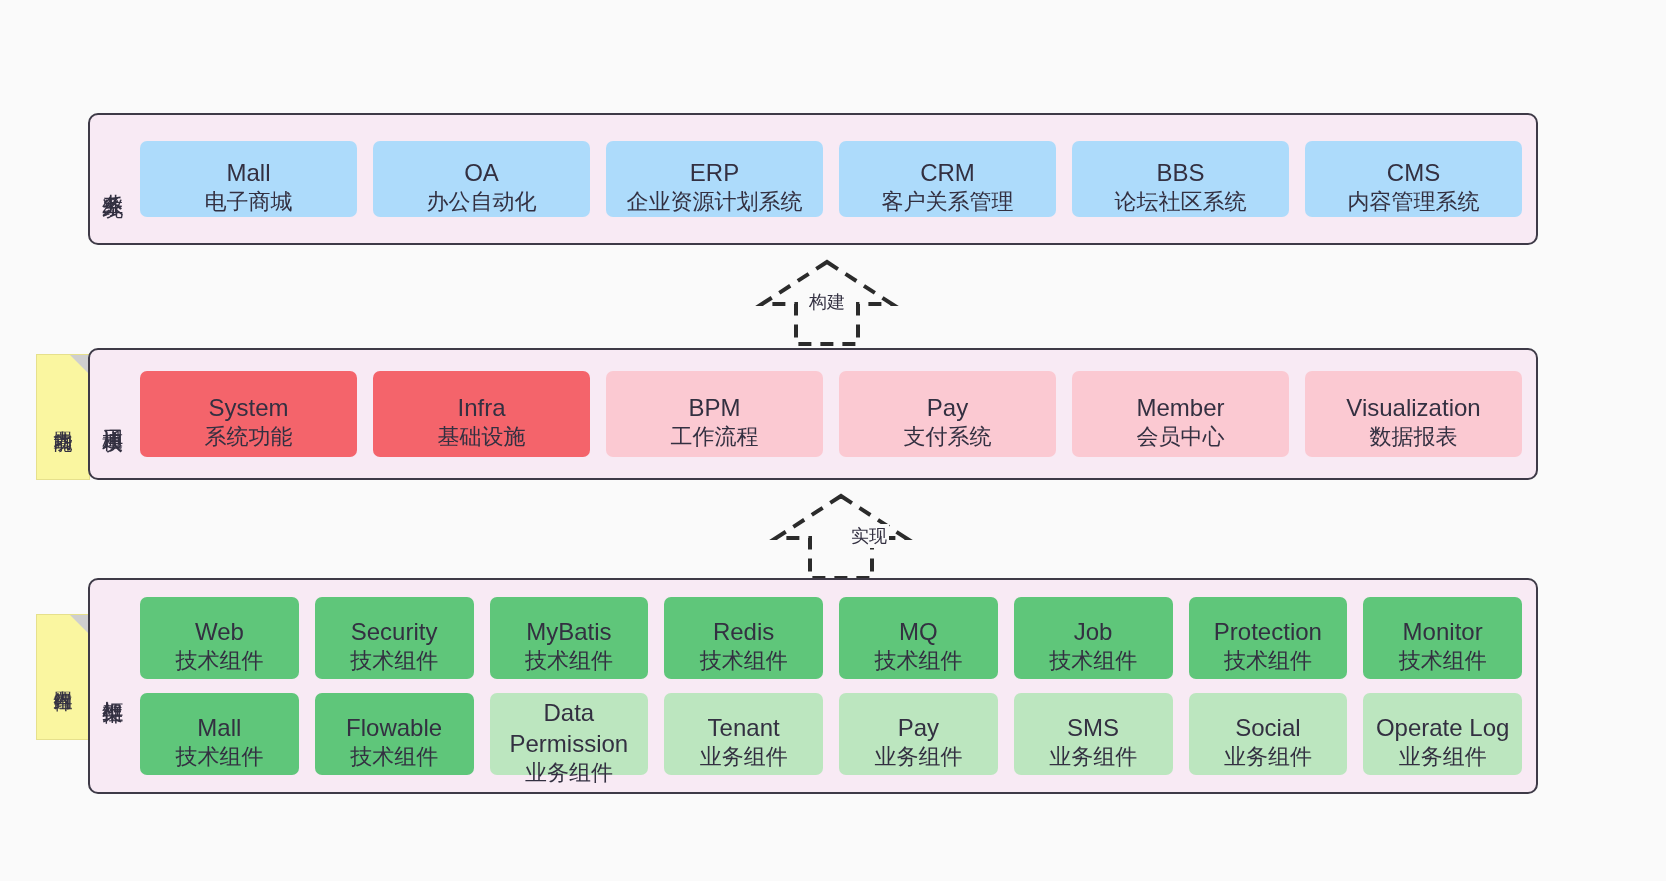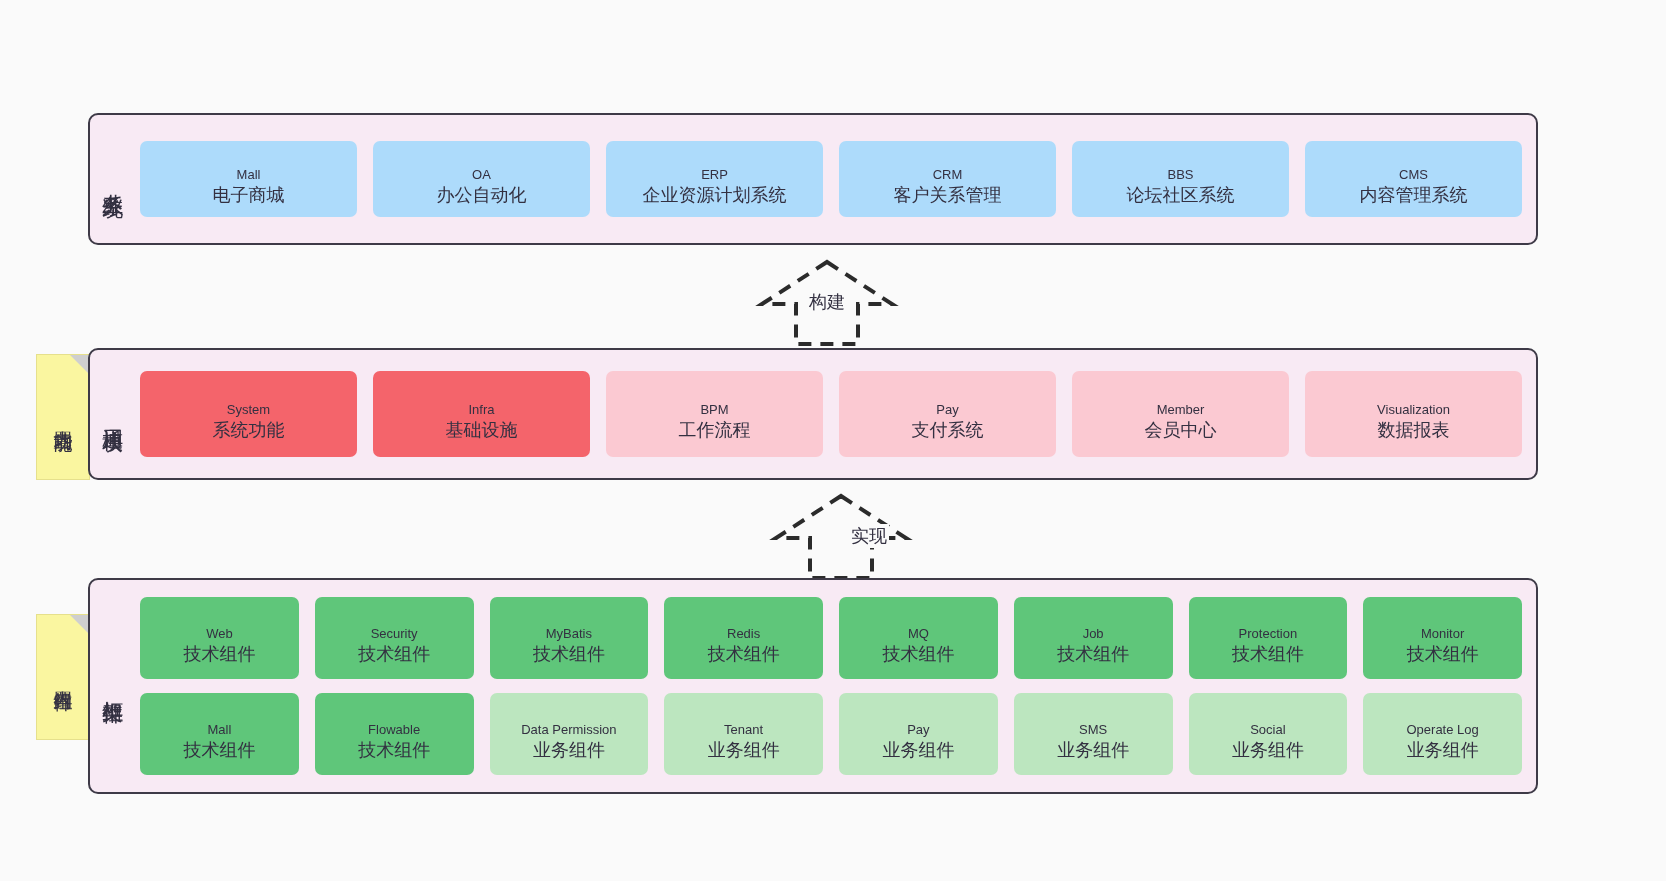--- a/index.html
+++ b/index.html
@@ -64,22 +64,22 @@
     flex-direction:column;
     align-items:center;
     justify-content:center;
     text-align:center;
     font-size:19px;
     line-height:1.30;
     color:#333041;
     box-sizing:border-box;
     padding:4px 2px;
   }
-  .card .en{font-size:13px;margin-top:16px;}
-  .card .cn{font-size:18px;}
+  .card .en{font-size:24px;margin-top:16px;}
+  .card .cn{font-size:22px;}
   .card.blue{background:#ADDBFB;height:76px;}
   .card.red{background:#F4646B;height:86px;}
   .card.pink{background:#FBC9D2;height:86px;}
   .card.green{background:#5FC67A;height:82px;}
   .card.lgreen{background:#BCE6BF;height:82px;}
 
   
   .note{
     position:absolute;
     width:54px;

